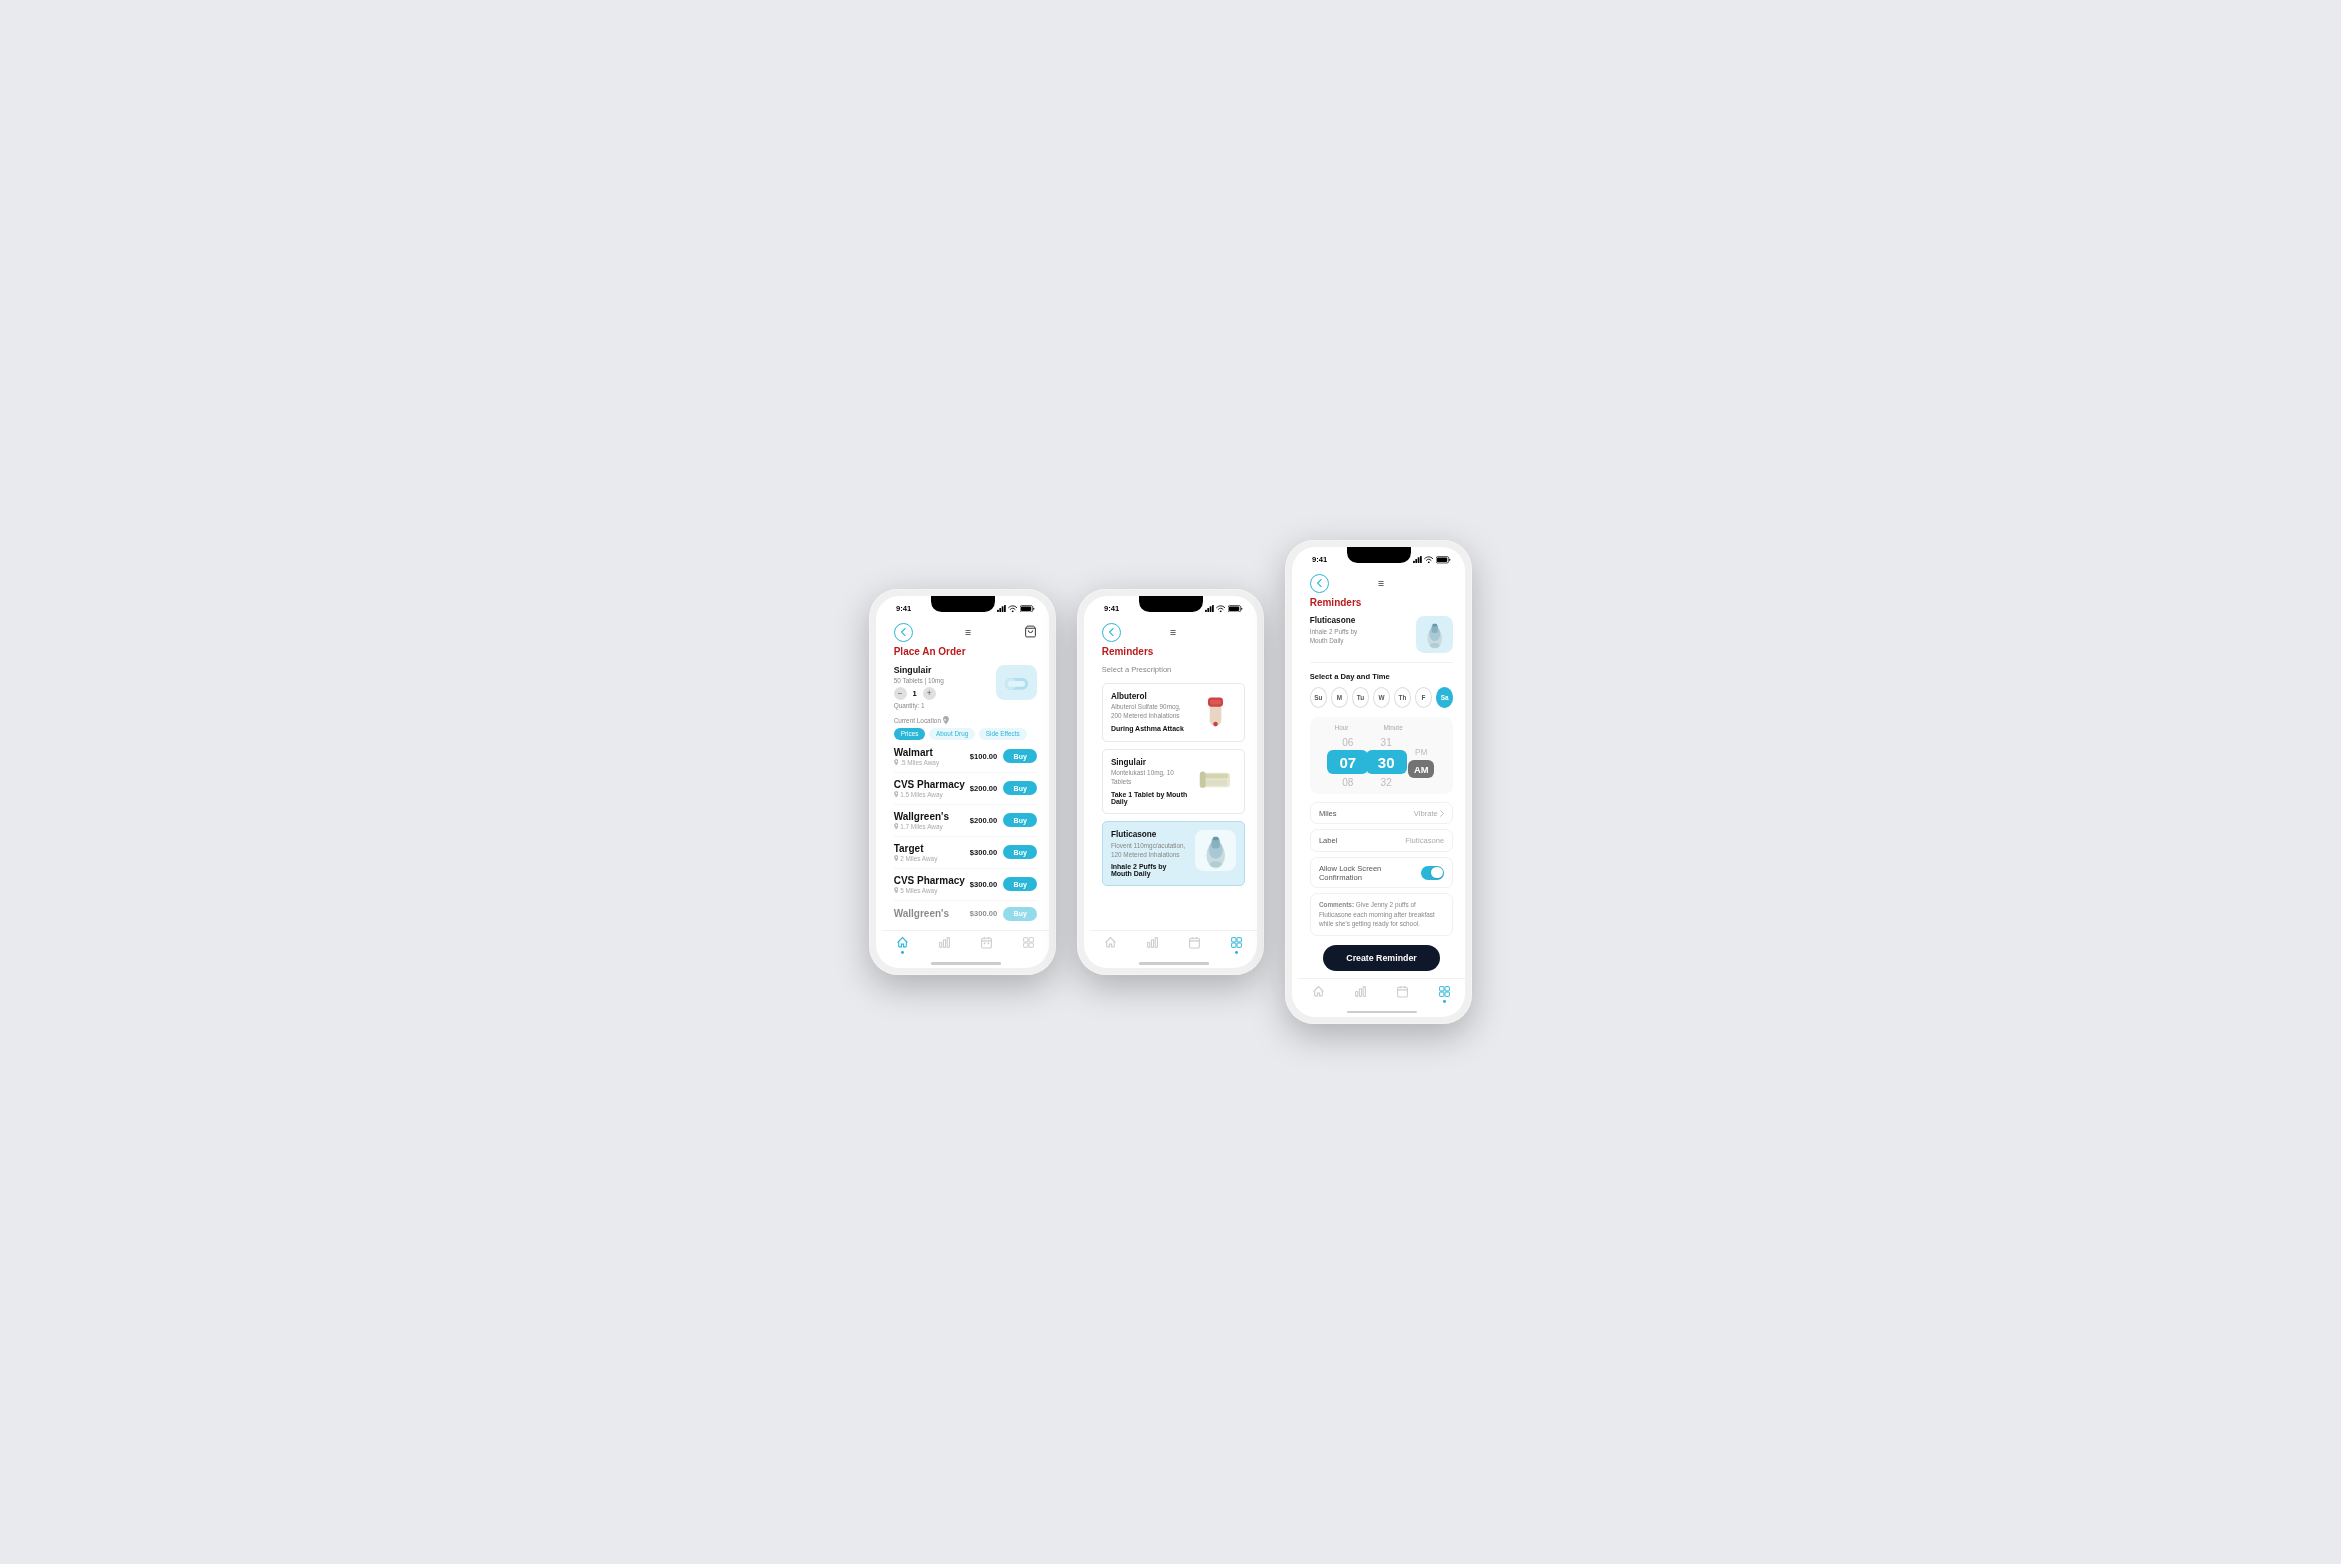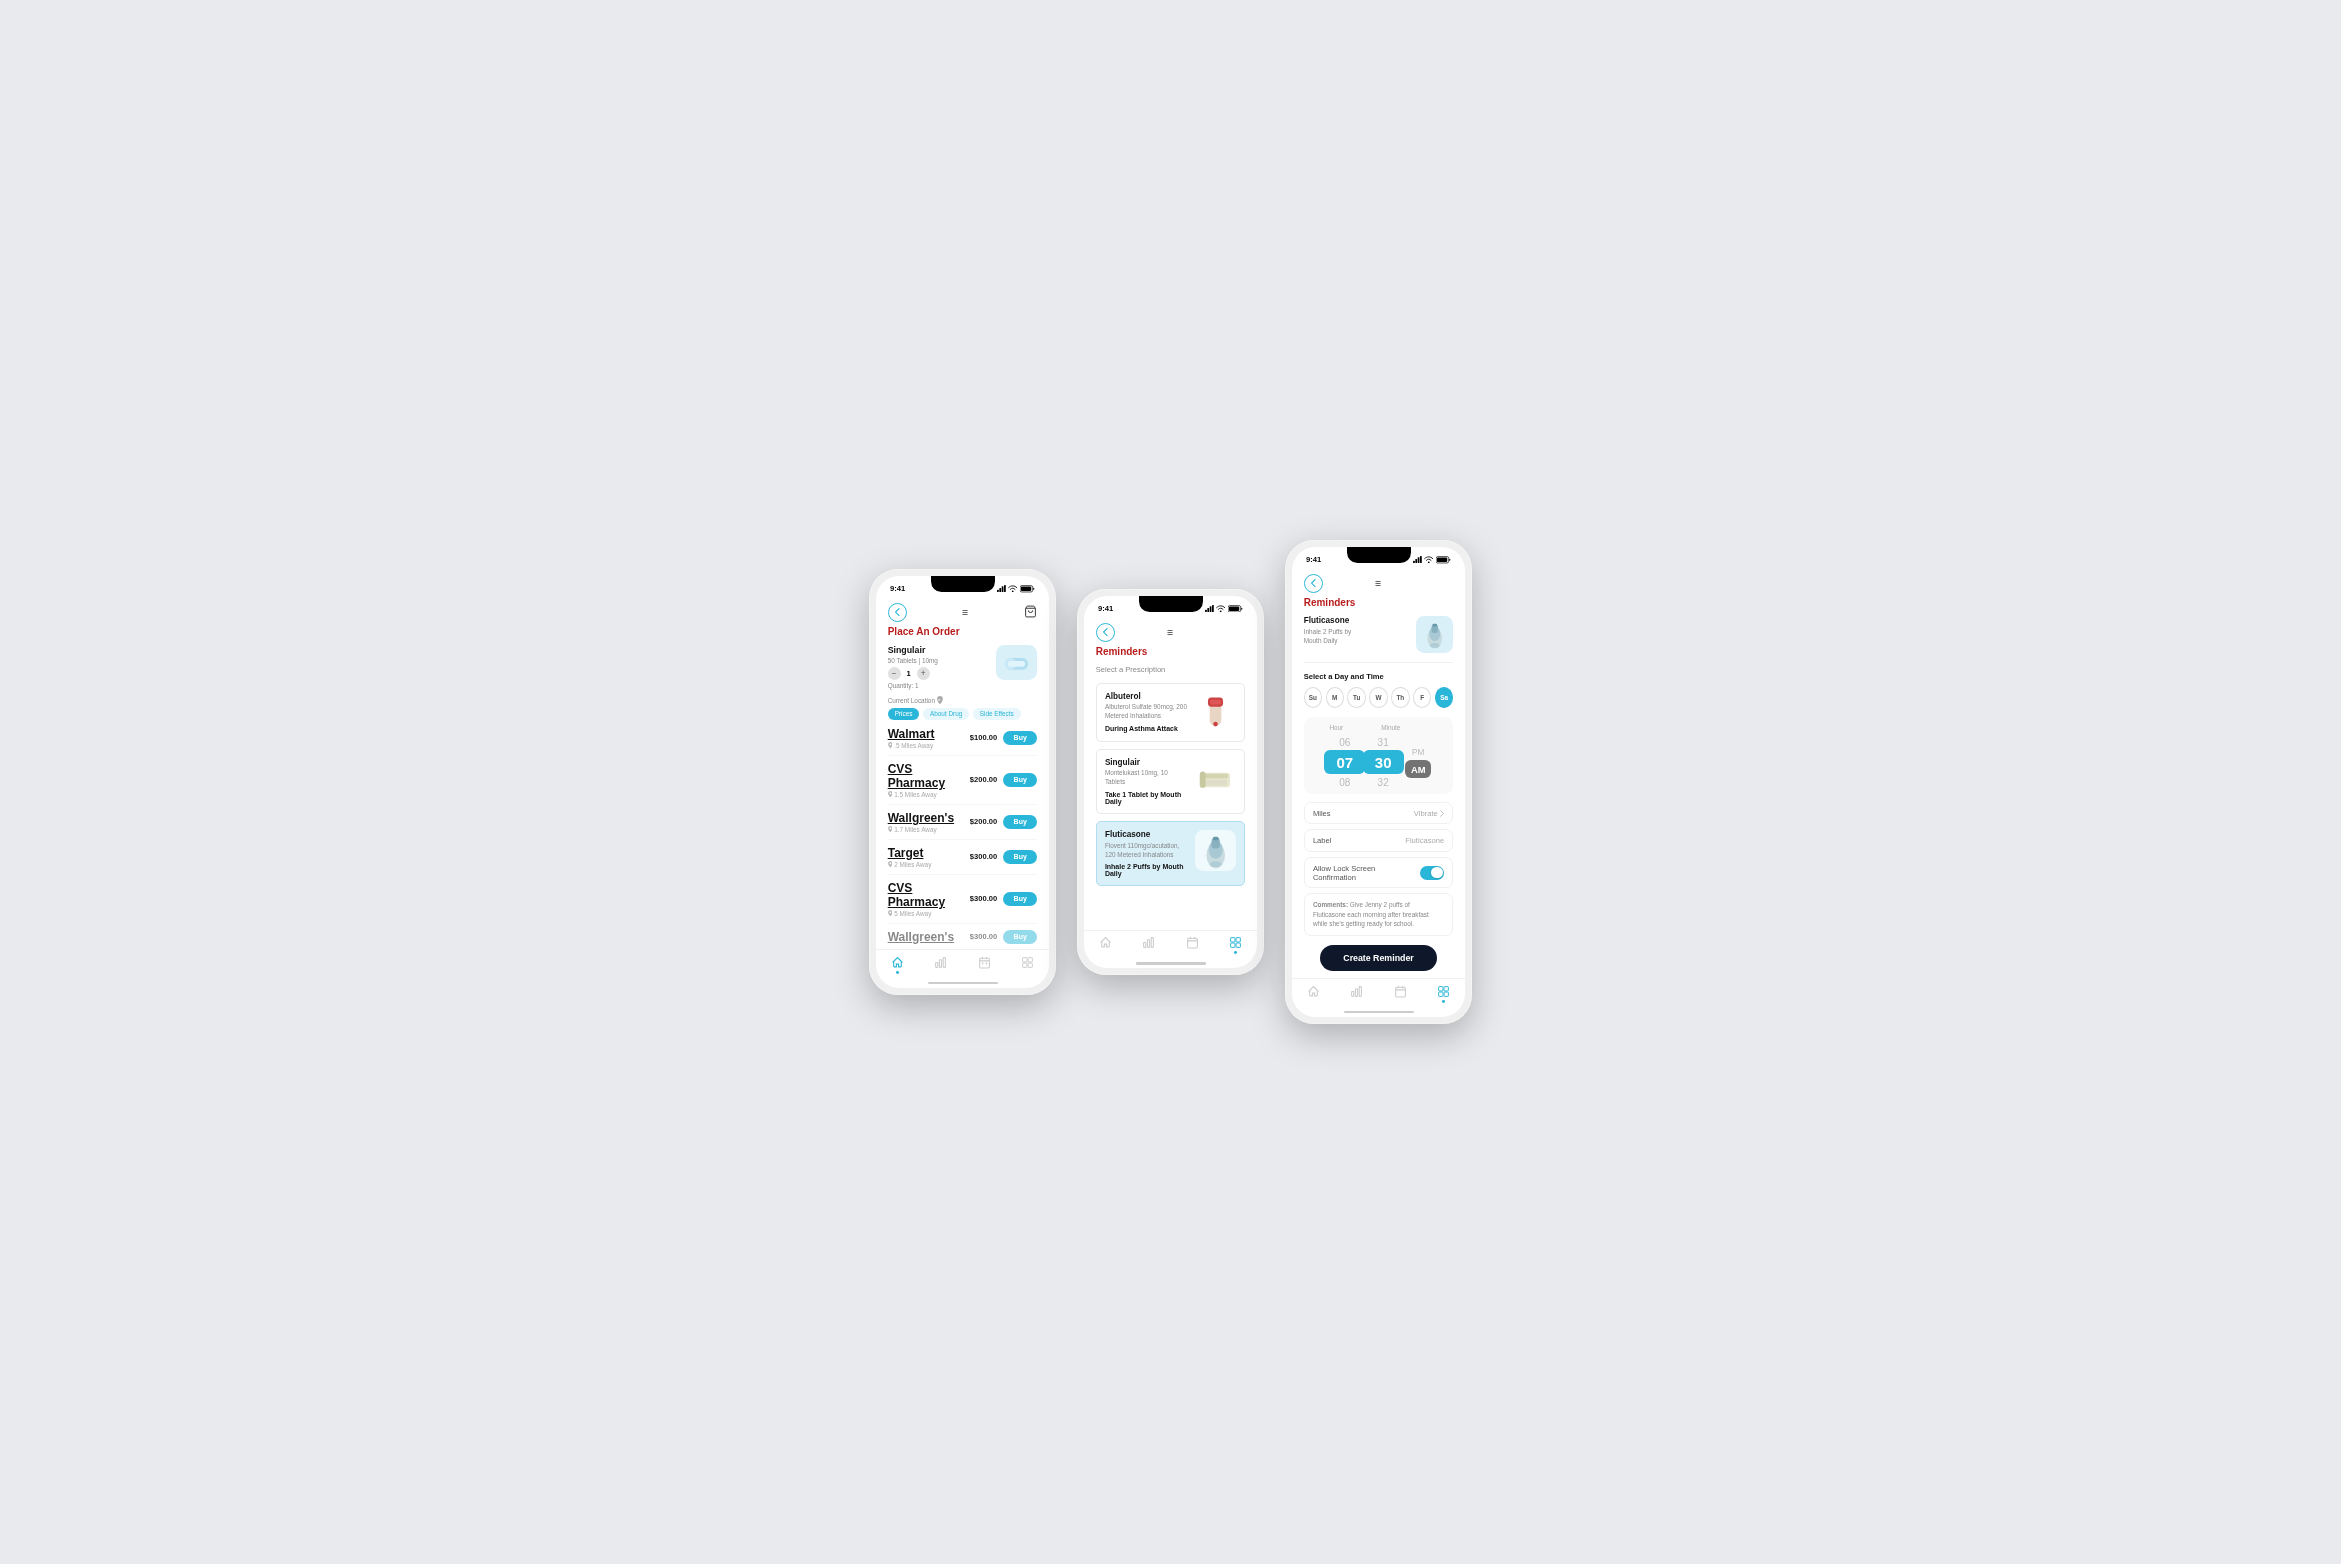--- a/index.html
+++ b/index.html
@@ -29,20 +29,21 @@
     }
     .phone-inner {
       background: #fff;
       border-radius: 23.4px;
       overflow: hidden;
       height: 100%;
       min-height: 372px;
       position: relative;
       display: flex;
       flex-direction: column;
+      padding-left: 6px;
     }
     
     .status-bar {
       display: flex;
       justify-content: space-between;
       align-items: center;
       padding: 8.2px 14px 4.7px;
       font-size: 7px;
       font-weight: 600;
       color: #000;
@@ -189,21 +190,21 @@
     }
     .filter-tab.active { background: #29b6d8; color: #fff; }
     .pharmacy-list { display: flex; flex-direction: column; gap: 5.9px; }
     .pharmacy-item {
       display: flex;
       justify-content: space-between;
       align-items: center;
       padding-bottom: 5.9px;
       border-bottom: 0.6px solid #f5f5f5;
     }
-    .pharmacy-name { font-size: 12px; font-weight: 600; color: #111; text-decoration: underline; }
+    .pharmacy-name { font-size: 10px; font-weight: 600; color: #111; }
     .pharmacy-dist { font-size: 6.4px; color: #aaa; margin-top: 1.2px; display: flex; align-items: center; gap: 1.8px; }
     .pharmacy-right { display: flex; align-items: center; gap: 5.9px; }
     .pharmacy-price { font-size: 7.6px; font-weight: 700; color: #111; }
     .buy-btn {
       background: #29b6d8;
       color: #fff;
       border: none;
       border-radius: 11.7px;
       padding: 3.5px 10.5px;
       font-size: 7px;

